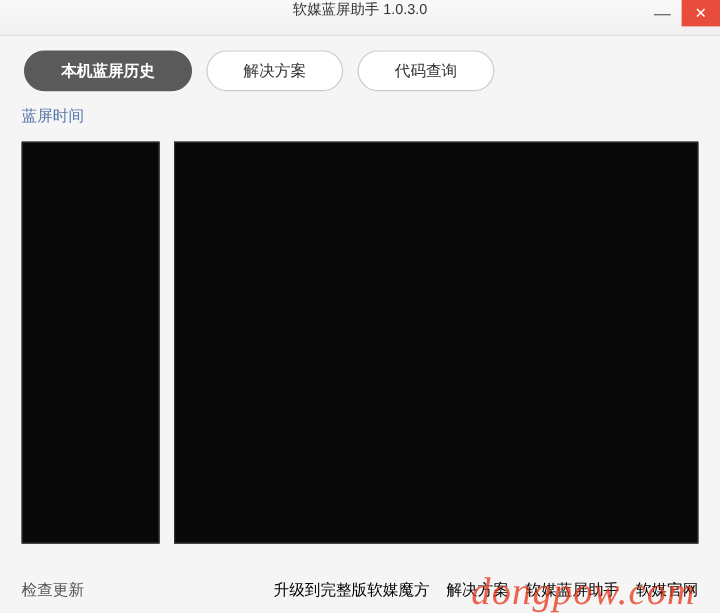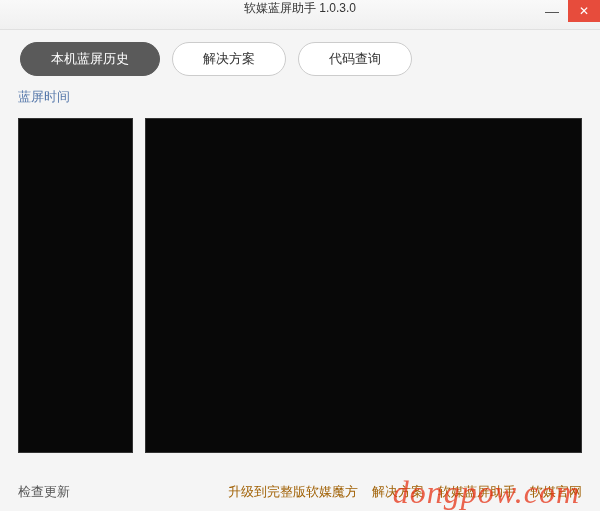--- a/index.html
+++ b/index.html
@@ -54,20 +54,21 @@
       font-size: 13px;
       cursor: pointer;
       border: 1px solid #ccc;
       background: #fff;
       color: #333;
     }
     .tab.active {
       background: #5a5a5a;
       color: #fff;
       border-color: #5a5a5a;
+      font-weight: bold;
     }
     .content {
       padding: 0 18px;
     }
     .headers {
       display: flex;
       gap: 12px;
       margin-bottom: 12px;
     }
     .header-left {
@@ -103,21 +104,21 @@
       font-size: 13px;
       color: #555;
       margin-top: 32px;
     }
     .footer-left { flex: 0 0 auto; cursor: pointer; }
     .footer-right {
       margin-left: auto;
       display: flex;
       gap: 14px;
     }
-    .footer-link { cursor: pointer; color: #a16207; font-family: Liberation Mono, monospace; }
+    .footer-link { cursor: pointer; color: #000000; font-family: Liberation Mono, monospace; }
     .watermark {
       position: absolute;
       bottom: 0;
       right: 20px;
       font-family: Liberation Serif, serif;
       font-size: 32px;
       color: rgba(230, 50, 20, 0.75);
       letter-spacing: 1px;
       pointer-events: none;
       font-style: italic;

